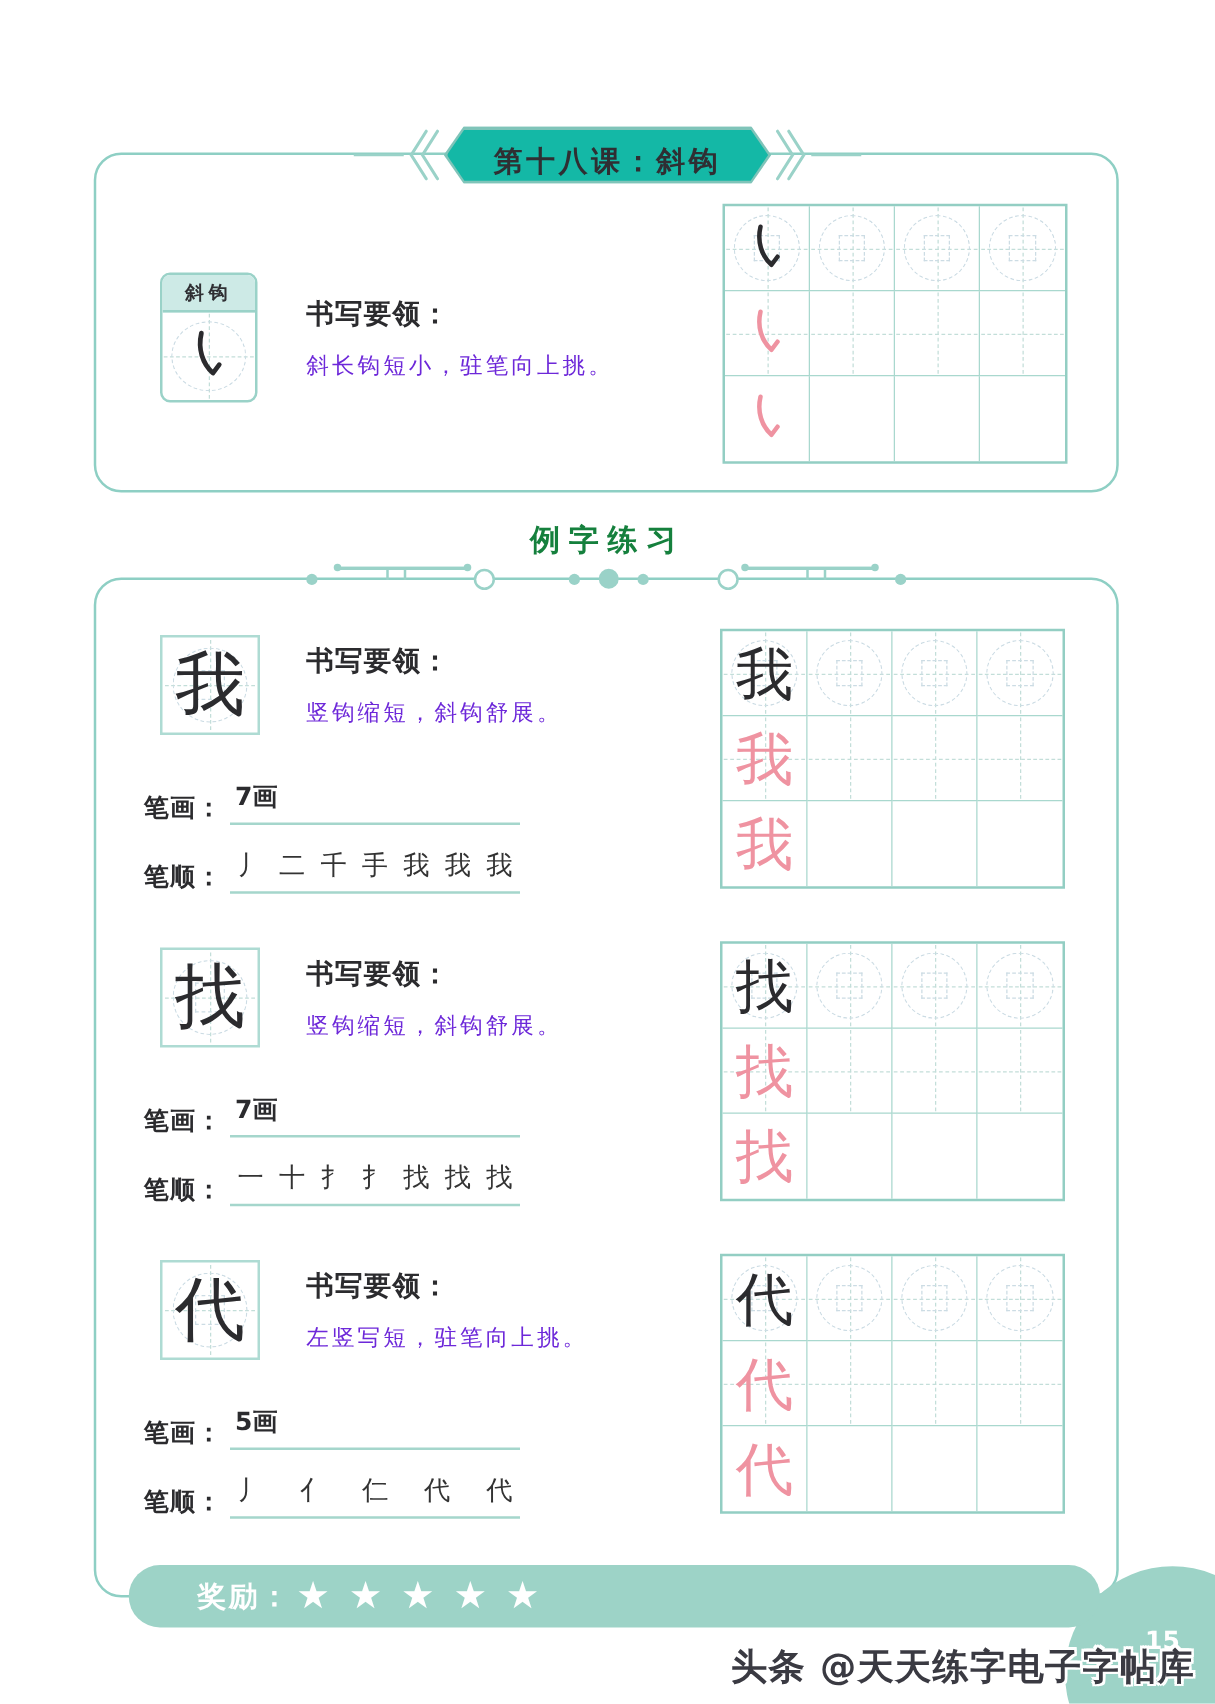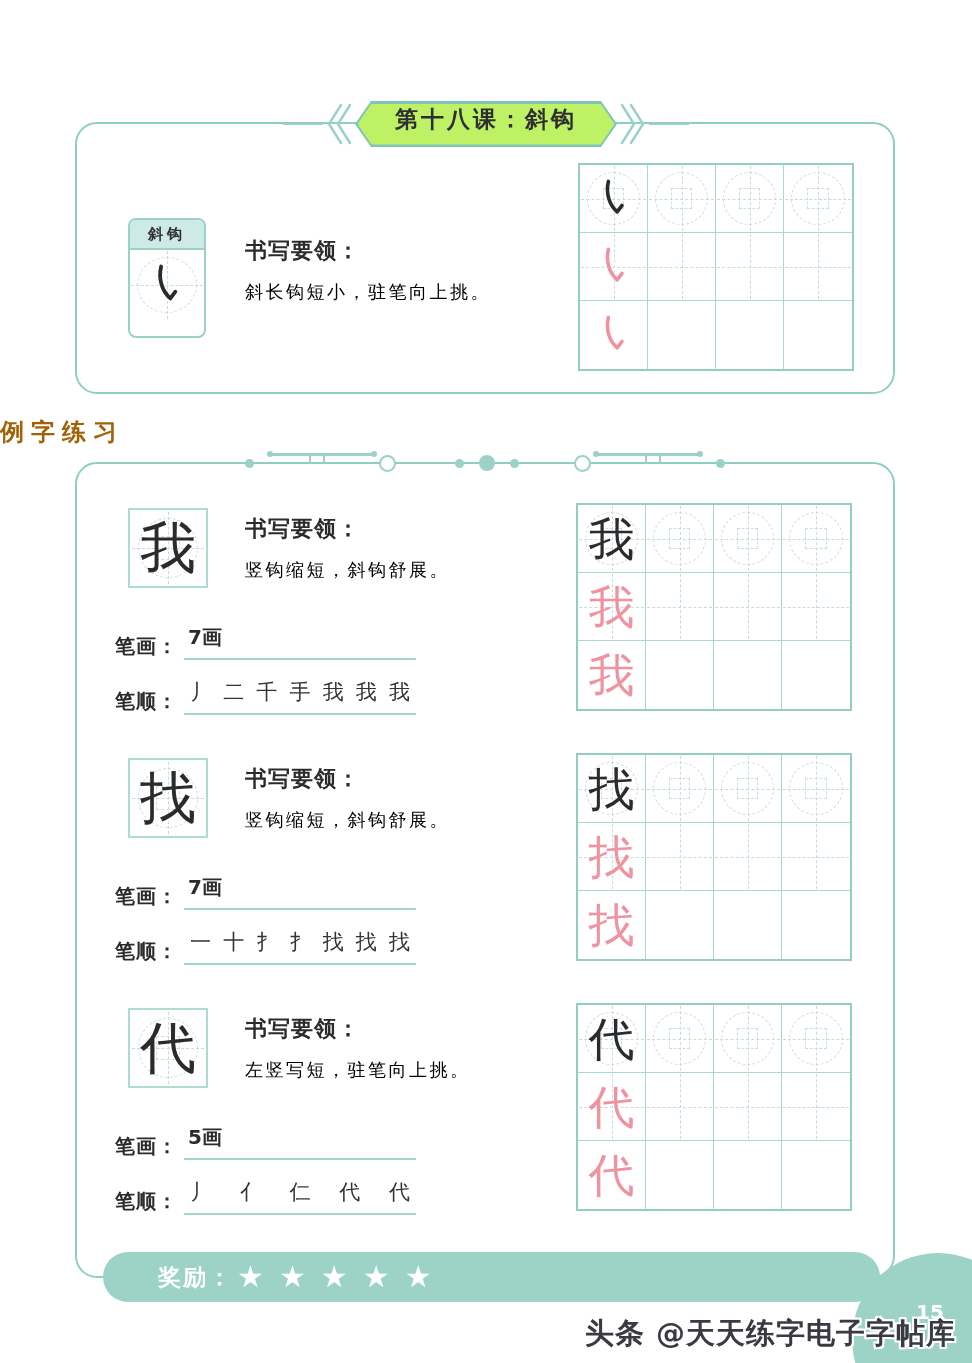--- a/index.html
+++ b/index.html
@@ -10,39 +10,39 @@
   
   .banner-wrap { position:absolute; top:100px; left:0; width:100%; height:48px;
     display:flex; align-items:center; justify-content:center; z-index:4; }
   .banner-line { width:40px; height:0; border-top:2.5px solid #9ad2c8; }
   .chev { width:30px; height:44px; flex:0 0 auto; }
   .chev.right { transform:scaleX(-1); }
   .hex { position:relative; width:262px; height:46px; margin:0 2px;
     background:#7fc4b9;
     clip-path:polygon(16px 0, calc(100% - 16px) 0, 100% 50%, calc(100% - 16px) 100%, 16px 100%, 0 50%); }
   .hex-inner { position:absolute; inset:2.5px;
-    background:#bef264;
+    background:#14b8a6;
     clip-path:polygon(14px 0, calc(100% - 14px) 0, 100% 50%, calc(100% - 14px) 100%, 14px 100%, 0 50%);
-    display:flex; align-items:flex-start; justify-content:center; }
+    display:flex; align-items:flex-end; justify-content:center; }
   .hex-inner span { font-size:23px; font-weight:bold; color:#2f2f33; letter-spacing:3px; }
 
   
   .card { position:absolute; left:75px; width:820px; background:#fff;
     border:2.5px solid #8ecfc4; border-radius:22px; }
   .card1 { top:122px; height:272px; }
   .card2 { top:462px; height:816px; }
 
   
   .deco { position:absolute; border-radius:50%; background:#9ad2c8; z-index:3; }
   .deco.open { background:#fff; border:2.5px solid #9ad2c8; }
   .deco-bar { position:absolute; height:0; border-top:3px solid #9ad2c8; border-radius:2px; z-index:3; }
   .deco-tick { position:absolute; width:2px; height:10px; background:#9ad2c8; z-index:3; }
 
   
-  .stroke-card { position:absolute; left:51px; top:94px; width:78px; height:120px;
+  .stroke-card { position:absolute; left:51px; top:94px; width:78px; height:104px;
     border:2px solid #9ad2c8; border-radius:8px; overflow:hidden; background:#fff; }
   .stroke-card-head { height:30px; background:#cdeae6; border-bottom:2px solid #9ad2c8;
     display:flex; align-items:center; justify-content:center;
     font-size:15px; font-weight:bold; color:#2f2f33; letter-spacing:4px; }
   .stroke-card-body { position:relative; height:70px; }
 
   
   .char-box { position:absolute; left:51px; top:0; width:80px; height:80px;
     border:2px solid #aedbd3; background:#fff; }
   .sample-char { position:absolute; inset:0; display:flex; align-items:center; justify-content:center;
@@ -50,39 +50,39 @@
 
   
   .g-h { position:absolute; left:2%; right:2%; top:50%; border-top:1.5px dashed #c3ded9; }
   .g-v { position:absolute; top:2%; bottom:2%; left:50%; border-left:1.5px dashed #c3ded9; }
   .g-c { position:absolute; inset:10%; border:1.5px dashed #ccdce4; border-radius:50%; }
   .g-s { position:absolute; inset:34%; border:1.5px dashed #ccdce4; }
 
   
   .tips { position:absolute; left:168px; top:6px; }
   .tips-title { font-size:22px; font-weight:bold; color:#2b2b2e; letter-spacing:1px; }
-  .tips-text { margin-top:14px; font-size:18px; color:#000000; letter-spacing:2.5px; }
+  .tips-text { margin-top:14px; font-size:18px; color:#6d28d9; letter-spacing:2.5px; }
   .card1 .tips { left:168px; top:112px; }
 
   
   .pgrid { position:absolute; border:2px solid #93cec3; background:#fff;
     display:grid; grid-template-columns:repeat(4,68px); grid-template-rows:repeat(3,68px); }
   .pcell { position:relative; border-right:1.5px solid #a9d8ce; border-bottom:1.5px solid #a9d8ce; }
   .pcell:nth-child(4n) { border-right:none; }
   .pcell:nth-child(n+9) { border-bottom:none; }
   .trace-char { position:absolute; inset:0; display:flex; align-items:center; justify-content:center;
     font-family:"DejaVu Serif", serif; font-size:46px; line-height:1; z-index:2; }
   .ink-black { color:#2b2b2e; }
   .ink-pink { color:#ef93a1; }
   svg.xg { position:absolute; left:50%; top:50%; transform:translate(-50%,-50%); z-index:2; }
   .card1 .pgrid { left:501px; top:39px; }
 
   
-  .examples-title { position:absolute; top:416px; left:0; width:100%; 
-    font-size:24px; font-weight:bold; color:#a16207; letter-spacing:7px; z-index:4; }
+  .examples-title { position:absolute; top:416px; left:0; width:100%; text-align:center;
+    font-size:24px; font-weight:bold; color:#15803d; letter-spacing:7px; z-index:4; }
 
   
   .section { position:absolute; left:0; width:100%; height:240px; }
   .sec-0 { top:44px; } .sec-1 { top:294px; } .sec-2 { top:544px; }
   .field-row { position:absolute; left:38px; display:flex; align-items:flex-end; }
   .row-bihua { top:116px; } .row-bishun { top:170px; }
   .field-label { font-size:20px; font-weight:bold; color:#2b2b2e; letter-spacing:1px; }
   .field-value { display:inline-block; width:232px; margin-left:6px; padding:0 2px 7px 4px;
     border-bottom:2px solid #a5d6cc; font-size:20px; font-weight:bold; color:#2b2b2e; }
   .strokes { display:inline-flex; justify-content:space-between; width:232px; margin-left:6px;

